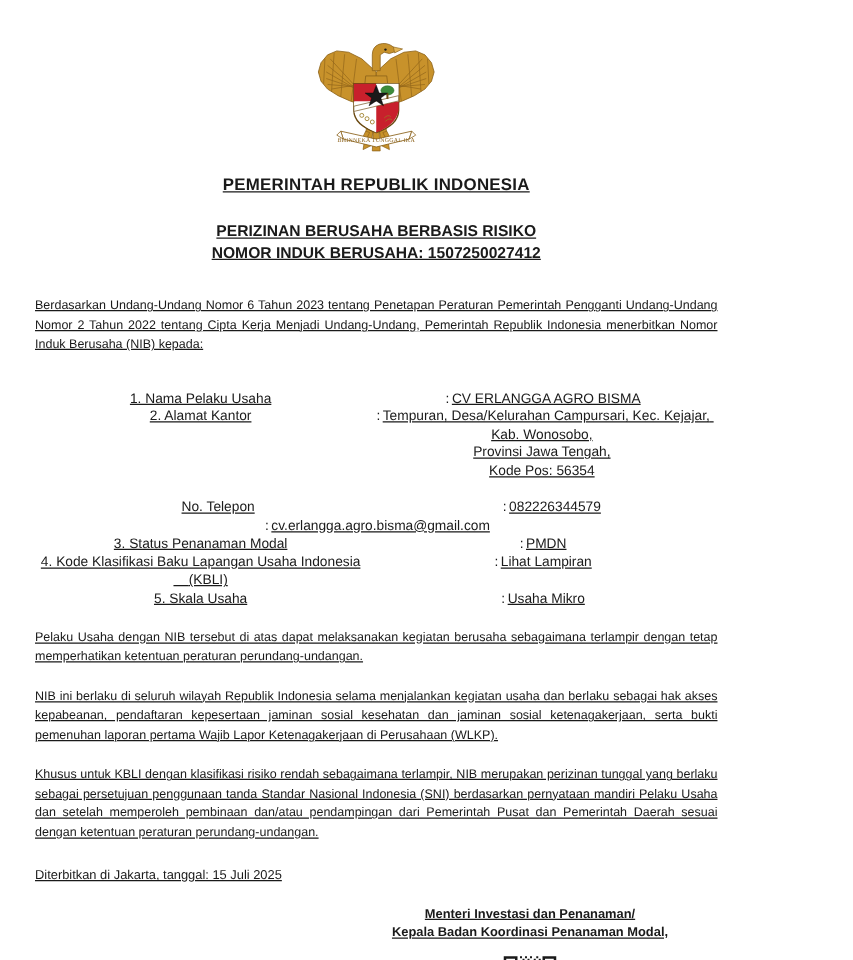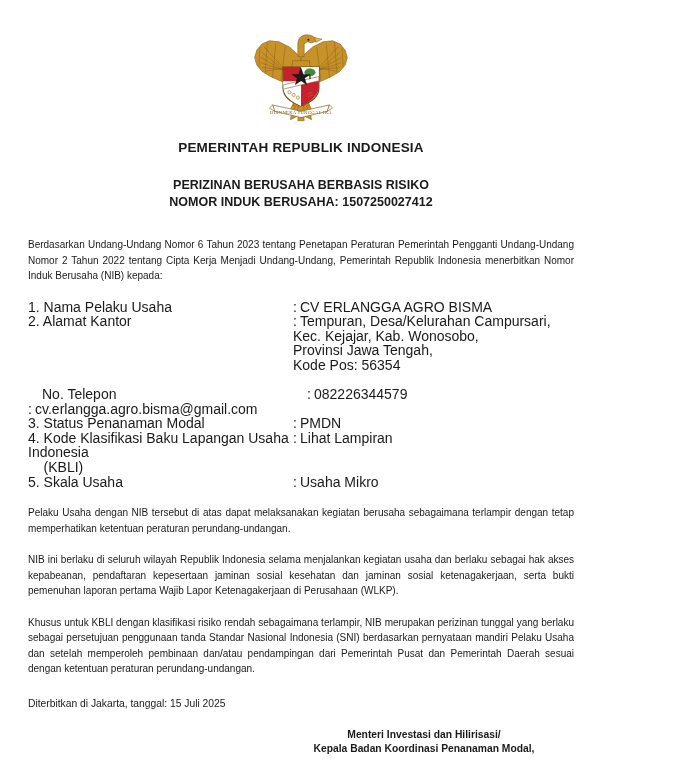--- a/index.html
+++ b/index.html
@@ -14,20 +14,21 @@
     color: #1a1a1a;
     position: relative;
     overflow: hidden;
   }
   .page {
     width: 602px;
     height: 768px;
     box-sizing: border-box;
     padding: 0 28px;
     position: relative;
+    text-decoration: underline;
   }
 
   
   .emblem-wrap {
     padding-top: 26px;
     display: flex;
     justify-content: center;
   }
   .emblem {
     width: 108px;
@@ -58,23 +59,24 @@
     line-height: 15.5px;
     text-align: justify;
     text-justify: inter-word;
     margin: 0;
   }
   .intro { margin-top: 26px; }
   .blk   { margin-top: 16px; }
 
   
   .data-list {
-    margin-top: 16px;
-    font-size: 14px;
+    margin-top: 28px;
+    font-size: 11px;
     line-height: 14.6px;
+    text-align: center;
   }
   .row {
     display: flex;
     align-items: flex-start;
   }
   .lbl {
     width: 265px;
     flex: 0 0 265px;
     padding-left: 0;
     white-space: pre-wrap;
@@ -278,21 +280,21 @@
 
   <p class="para blk">NIB ini berlaku di seluruh wilayah Republik Indonesia selama menjalankan kegiatan usaha dan berlaku sebagai hak akses kepabeanan, pendaftaran kepesertaan jaminan sosial kesehatan dan jaminan sosial ketenagakerjaan, serta bukti pemenuhan laporan pertama Wajib Lapor Ketenagakerjaan di Perusahaan (WLKP).</p>
 
   <p class="para blk">Khusus untuk KBLI dengan klasifikasi risiko rendah sebagaimana terlampir, NIB merupakan perizinan tunggal yang berlaku sebagai persetujuan penggunaan tanda Standar Nasional Indonesia (SNI) berdasarkan pernyataan mandiri Pelaku Usaha dan setelah memperoleh pembinaan dan/atau pendampingan dari Pemerintah Pusat dan Pemerintah Daerah sesuai dengan ketentuan peraturan perundang-undangan.</p>
 
   <div class="issued">Diterbitkan di Jakarta, tanggal: 15 Juli 2025</div>
 
   <div class="sign-block">
     <div class="sign-inner">
       <div class="sign-title">
-        <div>Menteri Investasi dan Hilirisasi/</div>
+        <div>Menteri Investasi dan Penanaman/</div>
         <div>Kepala Badan Koordinasi Penanaman Modal,</div>
       </div>
 
       <svg class="qr" viewBox="0 0 44 44">
         <rect x="0" y="0" width="44" height="44" fill="#ffffff"></rect>
         <g fill="#1a1a1a">
 
           <rect x="1" y="1" width="11" height="11"></rect>
           <rect x="3" y="3" width="7" height="7" fill="#ffffff"></rect>
           <rect x="4.5" y="4.5" width="4" height="4"></rect>

